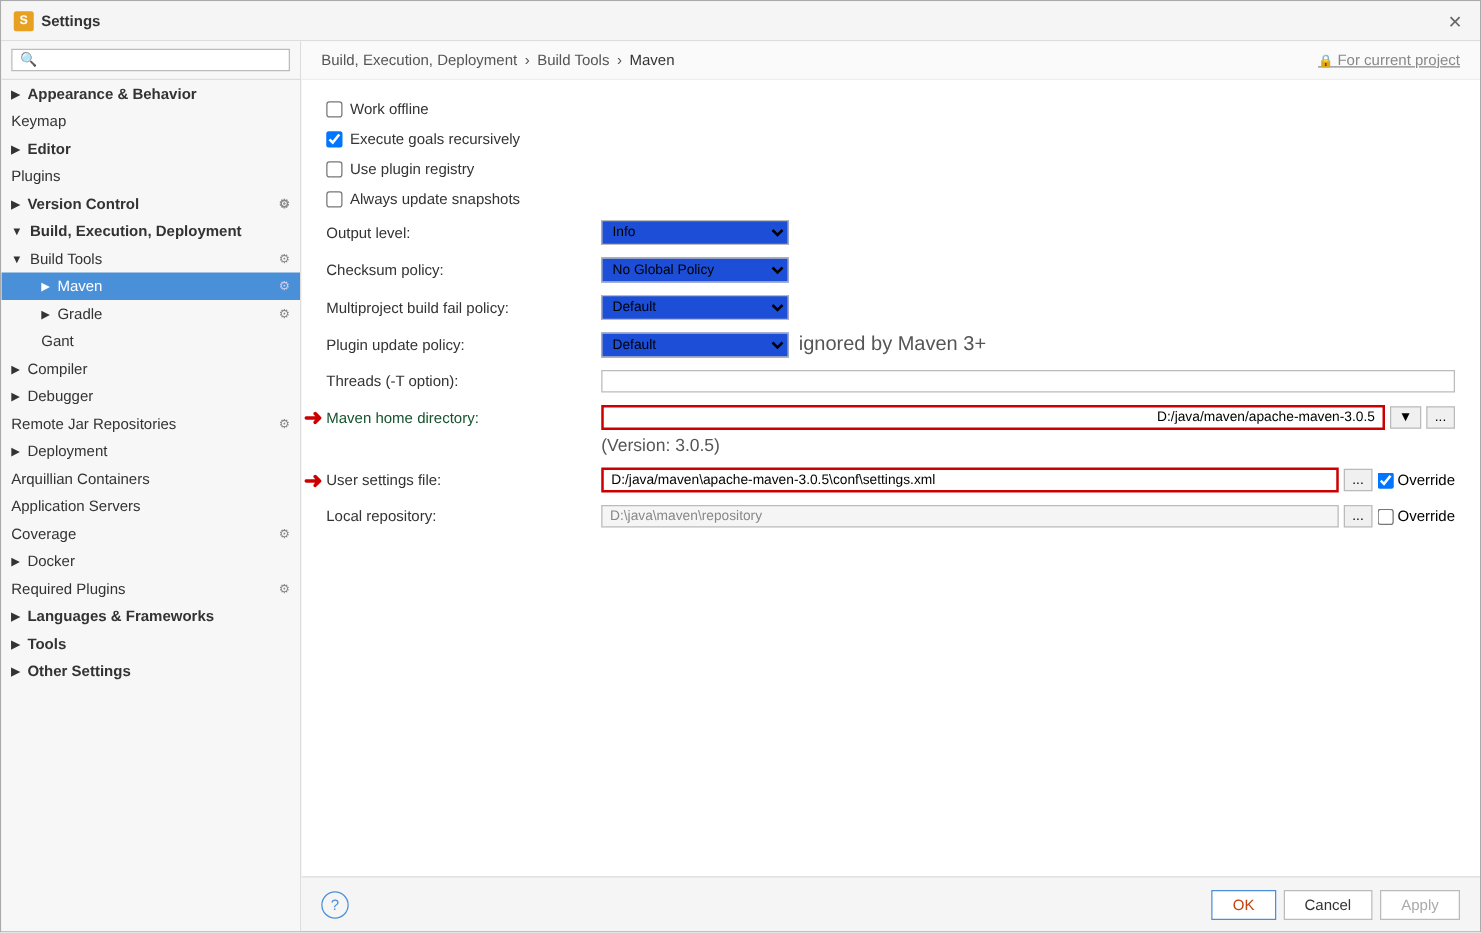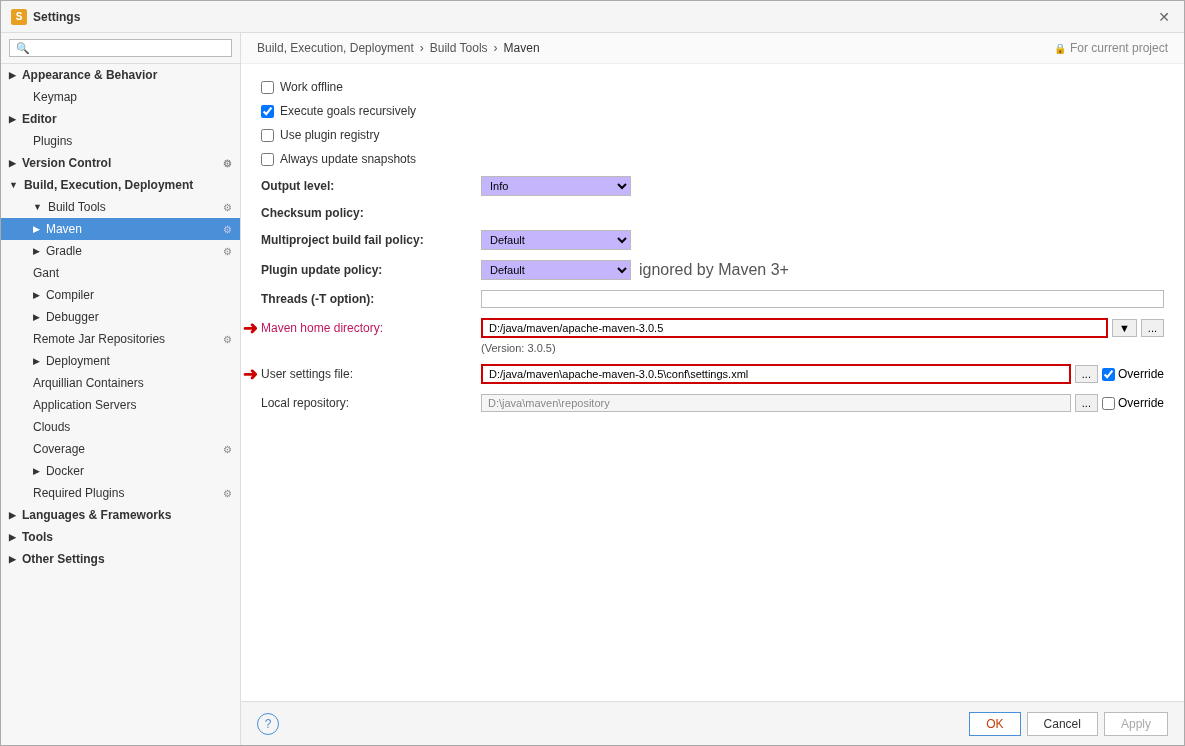--- a/index.html
+++ b/index.html
@@ -15,43 +15,43 @@
 
     .content-area { display: flex; flex: 1; overflow: hidden; }
 
     
     .sidebar { width: 240px; background: #f7f7f7; border-right: 1px solid #ddd; overflow-y: auto; display: flex; flex-direction: column; }
     .search-box { padding: 6px 8px; border-bottom: 1px solid #ddd; }
     .search-input { width: 100%; padding: 3px 6px; border: 1px solid #ccc; background: white; font-size: 11px; outline: none; }
     .sidebar-item { padding: 4px 8px 4px 12px; cursor: pointer; color: #333; display: flex; align-items: center; gap: 4px; }
     .sidebar-item.active { background: #4a90d9; color: white; }
     .sidebar-item.section { font-weight: bold; padding-left: 8px; }
-    .sidebar-item.sub1 { padding-left: 32px; }
+    .sidebar-item.sub1 { padding-left: 8px; }
     .sidebar-item.sub2 { padding-left: 32px; }
     .expand-arrow { font-size: 9px; margin-right: 2px; }
     .settings-icon { font-size: 10px; color: #888; margin-left: auto; }
     .sidebar-item.active .settings-icon { color: #cce; }
 
     
     .main-content { flex: 1; display: flex; flex-direction: column; overflow: hidden; }
     .breadcrumb { padding: 8px 16px; border-bottom: 1px solid #eee; background: #fafafa; display: flex; align-items: center; gap: 6px; font-size: 12px; color: #555; }
     .breadcrumb-current { color: #333; font-weight: 500; }
-    .breadcrumb-note { margin-left: auto; color: #888; font-size: 11px; }
+    .breadcrumb-note { margin-left: auto; color: #888; font-size: 11px; text-decoration: underline; }
 
     .settings-panel { flex: 1; padding: 16px 20px; overflow-y: auto; }
 
     .checkbox-row { display: flex; align-items: center; gap: 6px; margin-bottom: 10px; }
     .checkbox-row input[type=checkbox] { cursor: pointer; }
     .checkbox-label { color: #333; }
 
     .field-row { display: flex; align-items: center; margin-bottom: 10px; }
-    .field-label { width: 220px; color: #333; flex-shrink: 0; font-weight: bold; }
+    .field-label { width: 220px; color: #333; flex-shrink: 0; }
     .field-control { flex: 1; }
 
-    select { padding: 2px 4px; border: 1px solid #bbb; background: #c4b5fd; font-size: 11px; cursor: pointer; outline: none; min-width: 150px; }
+    select { padding: 2px 4px; border: 1px solid #bbb; background: #1d4ed8; font-size: 11px; cursor: pointer; outline: none; min-width: 150px; }
     input[type=text] { padding: 2px 6px; border: 1px solid #bbb; background: white; font-size: 11px; outline: none; width: 100%; }
     .browse-btn { padding: 2px 6px; border: 1px solid #bbb; background: #f0f0f0; cursor: pointer; font-size: 11px; white-space: nowrap; }
 
     
     .footer { border-top: 1px solid #ddd; padding: 8px 16px; display: flex; align-items: center; justify-content: space-between; background: #f5f5f5; height: 44px; }
     .footer-left { }
     .footer-help { width: 22px; height: 22px; border-radius: 50%; border: 1px solid #4a90d9; color: #4a90d9; display: flex; align-items: center; justify-content: center; cursor: pointer; font-size: 12px; }
     .footer-right { display: flex; gap: 6px; }
     .btn { padding: 4px 16px; border: 1px solid #bbb; background: white; cursor: pointer; font-size: 12px; color: #333; }
     .btn-primary { border-color: #4a90d9; color: #c2410c; }
@@ -135,23 +135,20 @@
       </div>
       <div class="sidebar-item sub1">
         <span class="expand-arrow">▶</span>
         <span>Deployment</span>
       </div>
       <div class="sidebar-item sub1">
         <span>Arquillian Containers</span>
       </div>
       <div class="sidebar-item sub1">
         <span>Application Servers</span>
-      </div>
-      <div class="sidebar-item sub1">
-        <span>Clouds</span>
       </div>
       <div class="sidebar-item sub1">
         <span>Coverage</span>
         <span class="settings-icon">⚙</span>
       </div>
       <div class="sidebar-item sub1">
         <span class="expand-arrow">▶</span>
         <span>Docker</span>
       </div>
       <div class="sidebar-item sub1">
@@ -210,20 +207,28 @@
             <select>
               <option>Info</option>
               <option>Debug</option>
               <option>Error</option>
             </select>
           </div>
         </div>
 
         <div class="field-row">
           <span class="field-label">Checksum policy:</span>
+          <div class="field-control">
+            <select>
+              <option>No Global Policy</option>
+              <option>Warn</option>
+              <option>Fail</option>
+              <option>Ignore</option>
+            </select>
+          </div>
         </div>
 
         <div class="field-row">
           <span class="field-label">Multiproject build fail policy:</span>
           <div class="field-control">
             <select>
               <option>Default</option>
               <option>At End</option>
               <option>Never</option>
             </select>
@@ -248,28 +253,28 @@
             <span>Threads (-T option):</span>
           </span>
           <div class="field-control">
             <input type="text" class="threads-input" value="" style="">
           </div>
         </div>
 
         <div style="position:relative; display:flex; align-items:center; margin-bottom:4px;">
 
           <div style="position:absolute; left:-18px; color:#cc0000; font-size:18px; font-weight:bold;">➜</div>
-          <span style="width:220px; color:#be185d; flex-shrink:0;">Maven home directory:</span>
+          <span style="width:220px; color:#14532d; flex-shrink:0;">Maven home directory:</span>
           <div style="flex:1; display:flex; align-items:center; gap:4px;">
-            <input type="text" style="flex: 1 1 0%; padding: 2px 6px; border: 2px solid rgb(204, 0, 0); background: white; font-size: 11px; outline: none;" value="D:/java/maven/apache-maven-3.0.5">
+            <input type="text" style="flex: 1 1 0%; padding: 2px 6px; border: 2px solid rgb(204, 0, 0); background: white; font-size: 11px; outline: none; text-align: right;" value="D:/java/maven/apache-maven-3.0.5">
             <button class="browse-btn">▼</button>
             <button class="browse-btn">...</button>
           </div>
         </div>
-        <div style="margin-left:220px; font-size:11px; color:#555; margin-bottom:10px;">(Version: 3.0.5)</div>
+        <div style="margin-left:220px; font-size:14px; color:#555; margin-bottom:10px;">(Version: 3.0.5)</div>
 
         <div style="position:relative; display:flex; align-items:center; margin-bottom:10px;">
 
           <div style="position:absolute; left:-18px; color:#cc0000; font-size:18px; font-weight:bold;">➜</div>
           <span style="width:220px; color:#333; flex-shrink:0;">User settings file:</span>
           <div style="flex:1; display:flex; align-items:center; gap:4px;">
             <input type="text" style="flex: 1 1 0%; padding: 2px 6px; border: 2px solid rgb(204, 0, 0); background: white; font-size: 11px; outline: none;" value="D:/java/maven\apache-maven-3.0.5\conf\settings.xml">
             <button class="browse-btn">...</button>
             <label style="display:flex; align-items:center; gap:3px; white-space:nowrap;">
               <input type="checkbox" checked="" style="">

